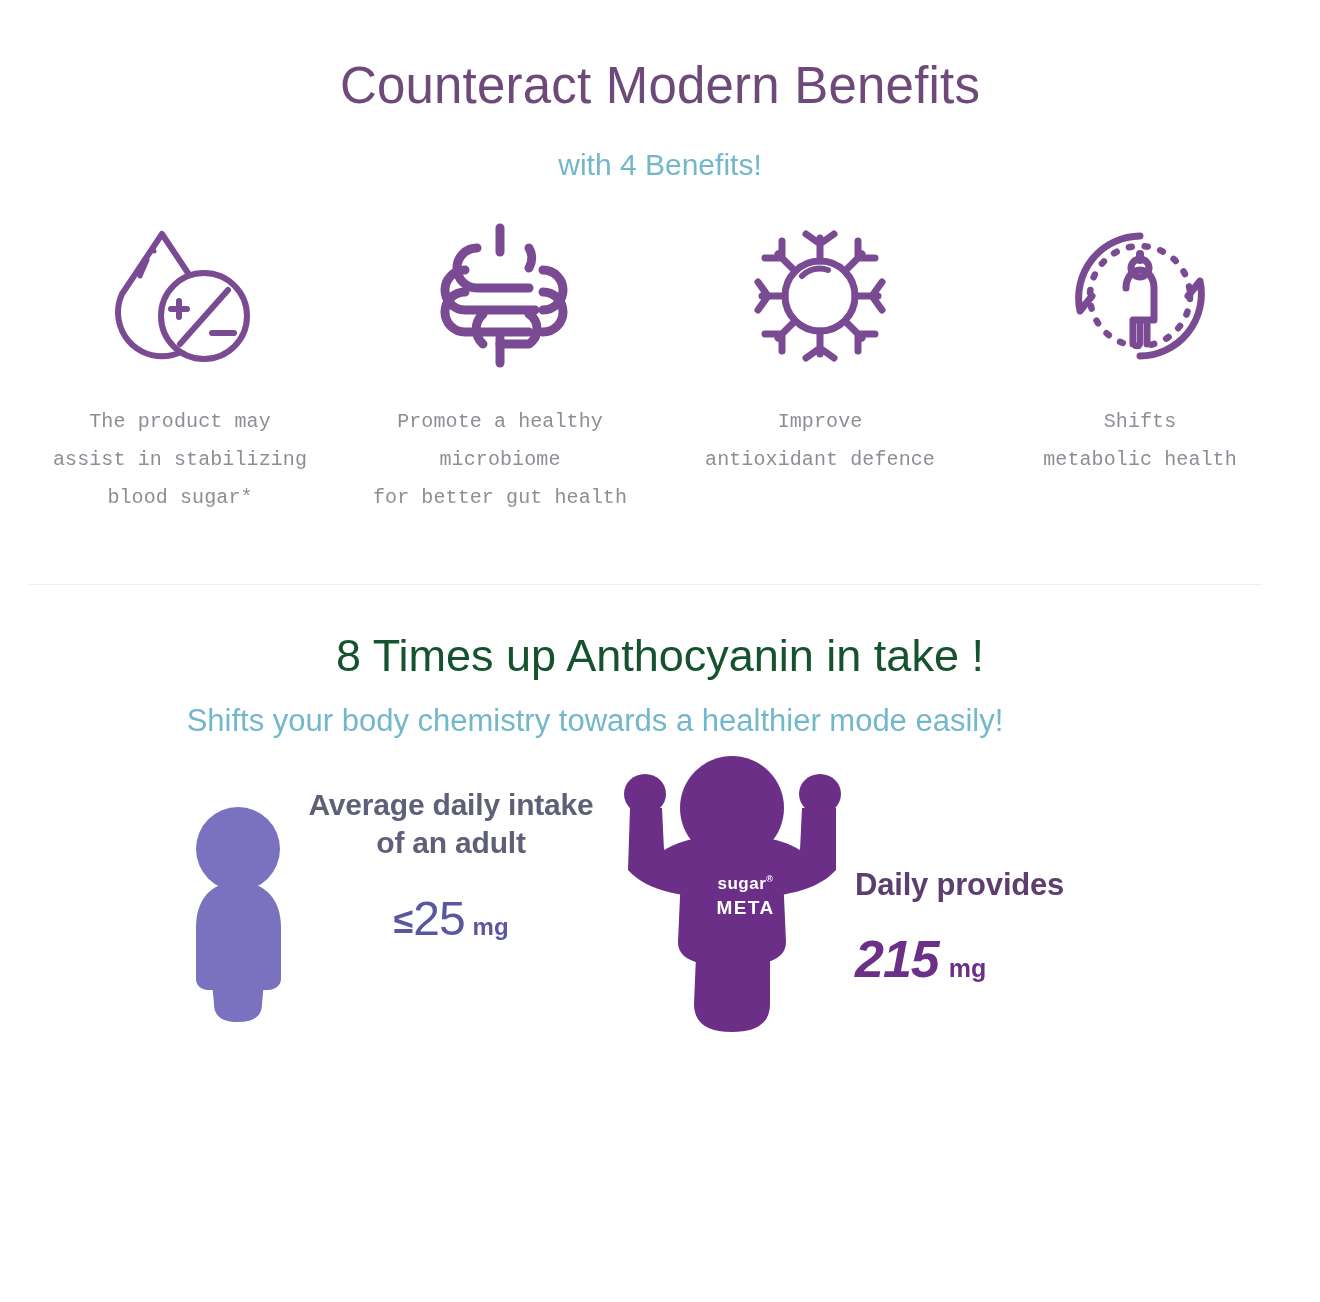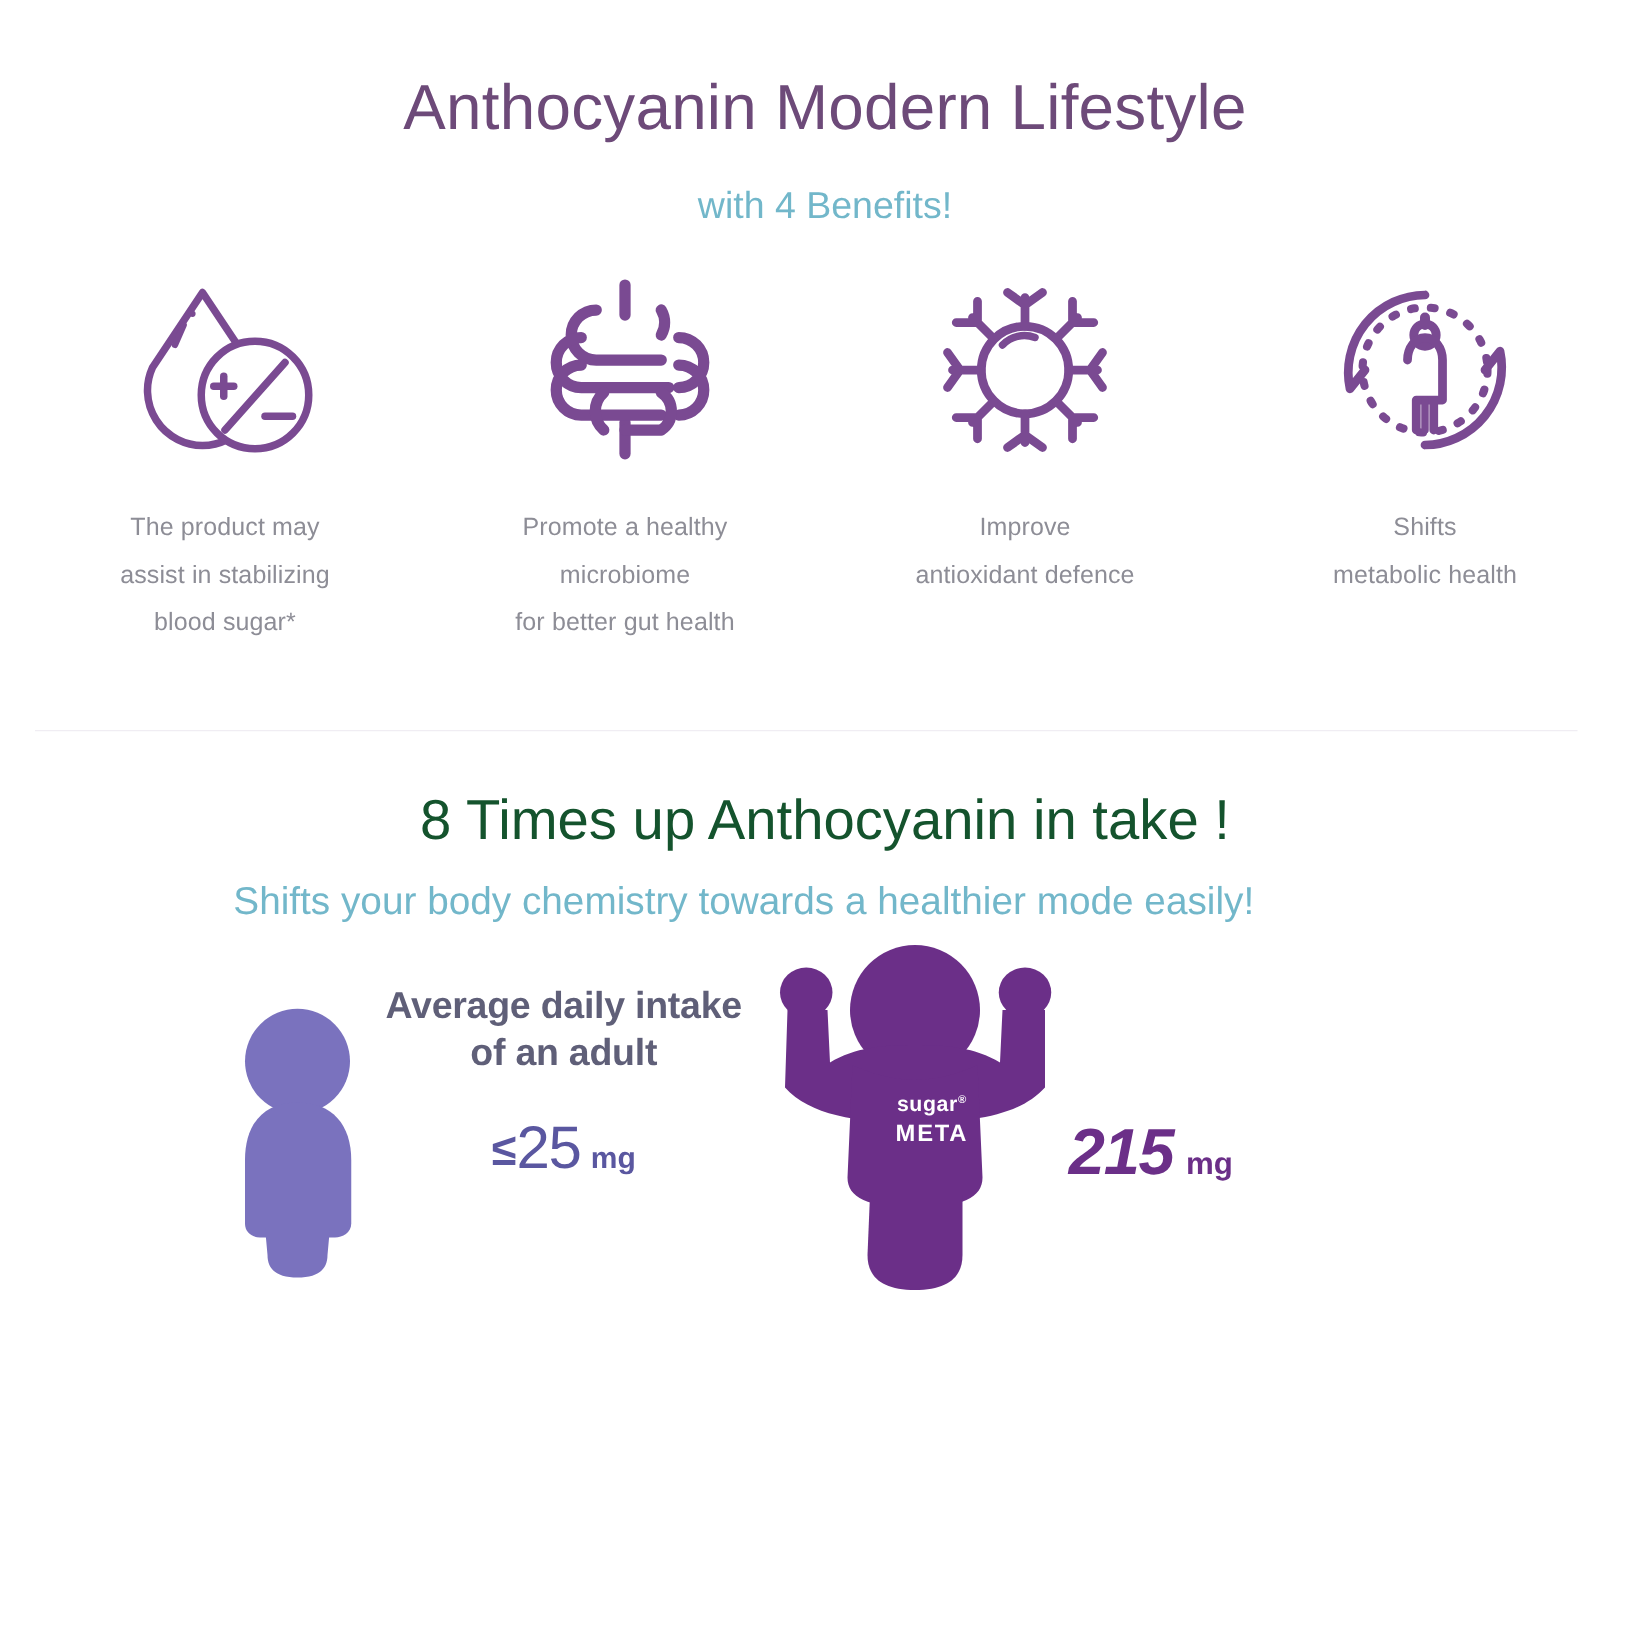--- a/index.html
+++ b/index.html
@@ -58,20 +58,21 @@
 
   .benefits-row {
     position: absolute;
     left: 20px;
     top: 208px;
     width: 1280px;
     display: flex;
     flex-direction: row;
     align-items: flex-start;
     justify-content: space-between;
+    font-family: Liberation Mono, monospace;
   }
 
   .benefit {
     width: 320px;
     display: flex;
     flex-direction: column;
     align-items: center;
   }
 
   .benefit-icon {
@@ -255,21 +256,21 @@
     margin-left: 10px;
   }
 </style>
 </head>
 <body>
 
 <div class="page">
 
   <div class="section-one">
 
-    <div class="main-title">Anthocyanin Modern Lifestyle</div>
+    <div class="main-title">Counteract Modern Benefits</div>
 
     <div class="main-subtitle">with 4 Benefits!</div>
 
     <div class="benefits-row">
 
       <div class="benefit">
         <div class="benefit-icon">
           <svg width="160" height="160" viewBox="0 0 160 160" fill="none" stroke="#7a4a92" stroke-width="6" stroke-linecap="round" stroke-linejoin="round">
             <path d="M62 18 L102 78 A44 44 0 1 1 22 78 Z"></path>
             <path d="M47 44 L40 60" stroke-width="5"></path>
@@ -426,20 +427,21 @@
             </g>
           </svg>
         </div>
 
         <div class="fig-big-text">
           <div class="brand-1"><span>sugar</span><sup>®</sup></div>
           <div class="brand-2">META</div>
         </div>
 
         <div class="right-text">
+          <div class="right-label">Daily provides</div>
           <div class="right-amount">
             <span class="amt-num-right">215</span><span class="amt-unit-right">mg</span>
           </div>
         </div>
       </div>
 
     </div>
   </div>
 
 </div>

